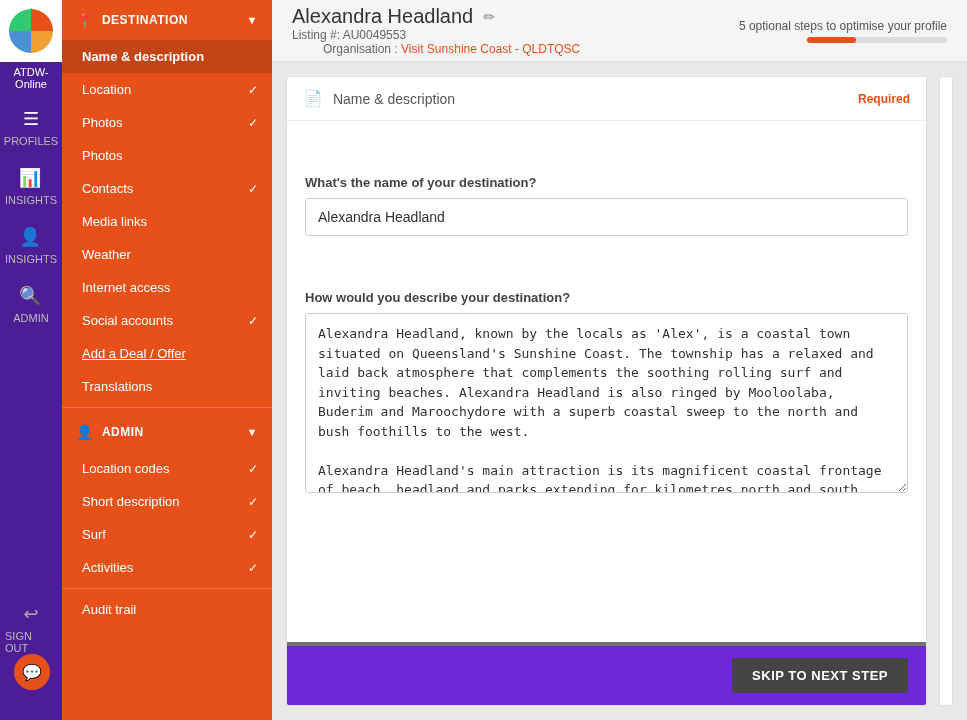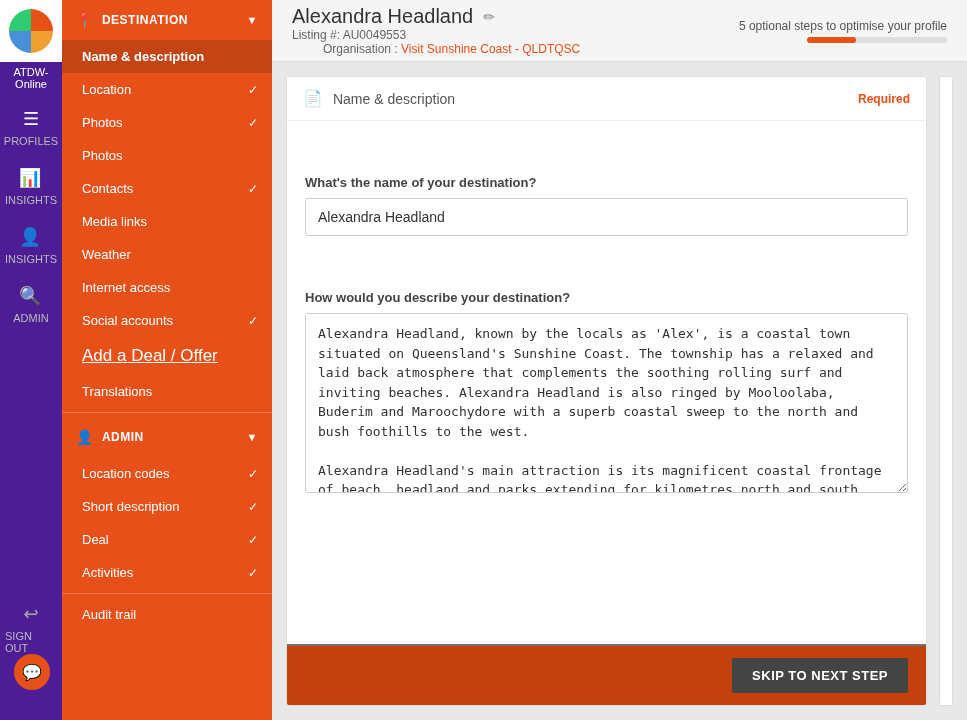--- a/index.html
+++ b/index.html
@@ -83,21 +83,21 @@
     }
     .sidebar-item.active-item { background: rgba(0,0,0,0.15); font-weight: bold; }
     .sidebar-item .check {
       margin-left: auto;
       color: #fff;
       font-size: 12px;
     }
     .sidebar-add-deal {
       padding: 9px 14px 9px 20px;
       color: #fff;
-      font-size: 17px;
+      font-size: 13px;
       cursor: pointer;
       text-decoration: underline;
     }
     .sidebar-translations {
       padding: 9px 14px 9px 20px;
       color: #fff;
       font-size: 13px;
       cursor: pointer;
     }
     .sidebar-divider { height: 1px; background: rgba(255,255,255,0.2); margin: 4px 0; }
@@ -223,24 +223,24 @@
       font-size: 13px;
       color: #333;
       resize: vertical;
       outline: none;
       line-height: 1.5;
     }
 
     
     .form-footer {
       padding: 12px 18px;
-      border-top: 2px solid #737373;
+      border-top: 4px solid #737373;
       display: flex;
       justify-content: flex-end;
-      background: #c2410c;
+      background: #6d28d9;
     }
     .btn-skip {
       background: #444;
       color: #fff;
       border: none;
       padding: 10px 20px;
       font-size: 13px;
       font-weight: bold;
       cursor: pointer;
       border-radius: 2px;
@@ -364,21 +364,21 @@
 
   <div class="sidebar-item">
     <span>Location codes</span>
     <span class="check">✓</span>
   </div>
   <div class="sidebar-item">
     <span>Short description</span>
     <span class="check">✓</span>
   </div>
   <div class="sidebar-item">
-    <span>Deal</span>
+    <span>Surf</span>
     <span class="check">✓</span>
   </div>
   <div class="sidebar-item">
     <span>Activities</span>
     <span class="check">✓</span>
   </div>
 
   <div class="sidebar-divider"></div>
 
   <div class="sidebar-item">

